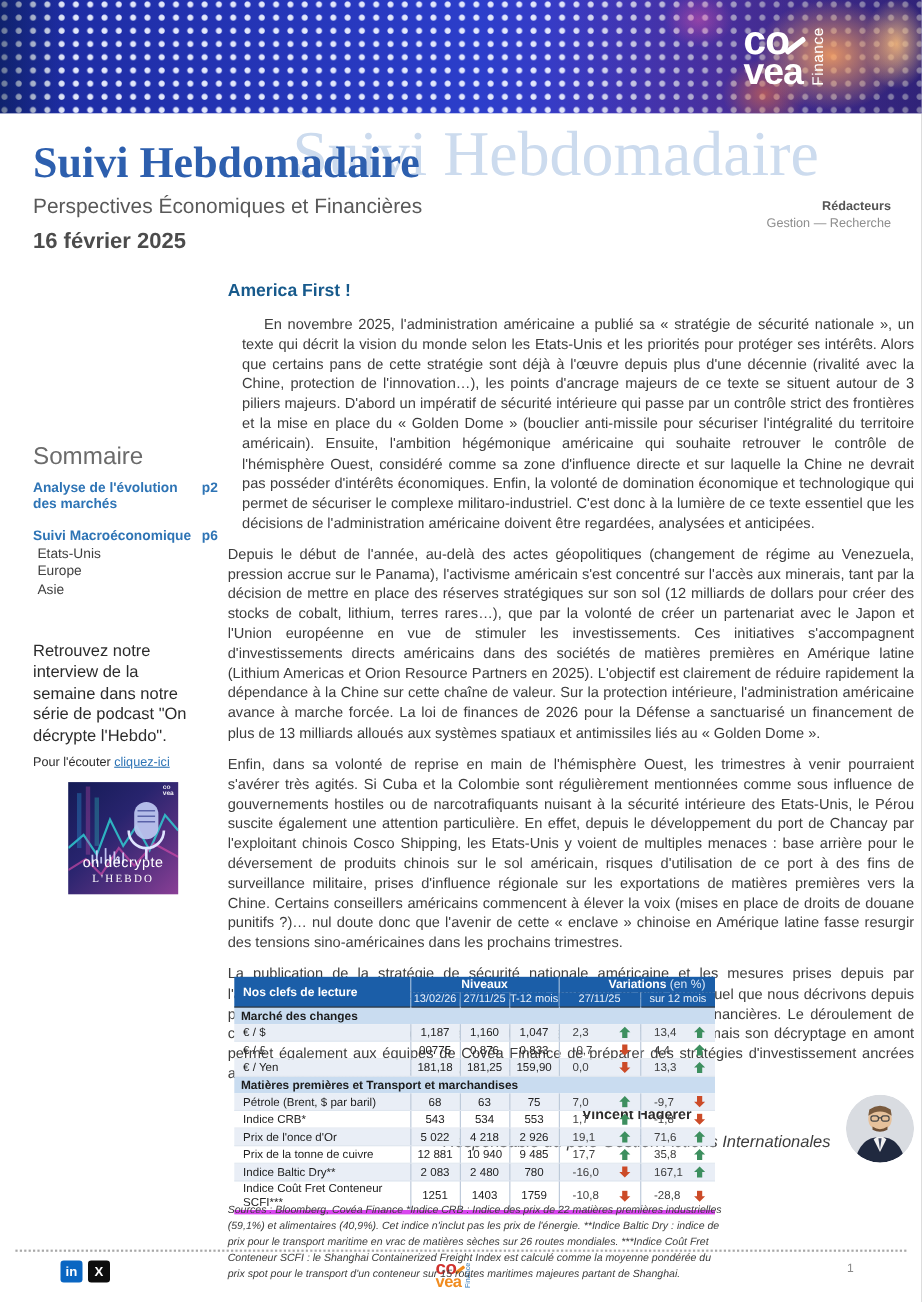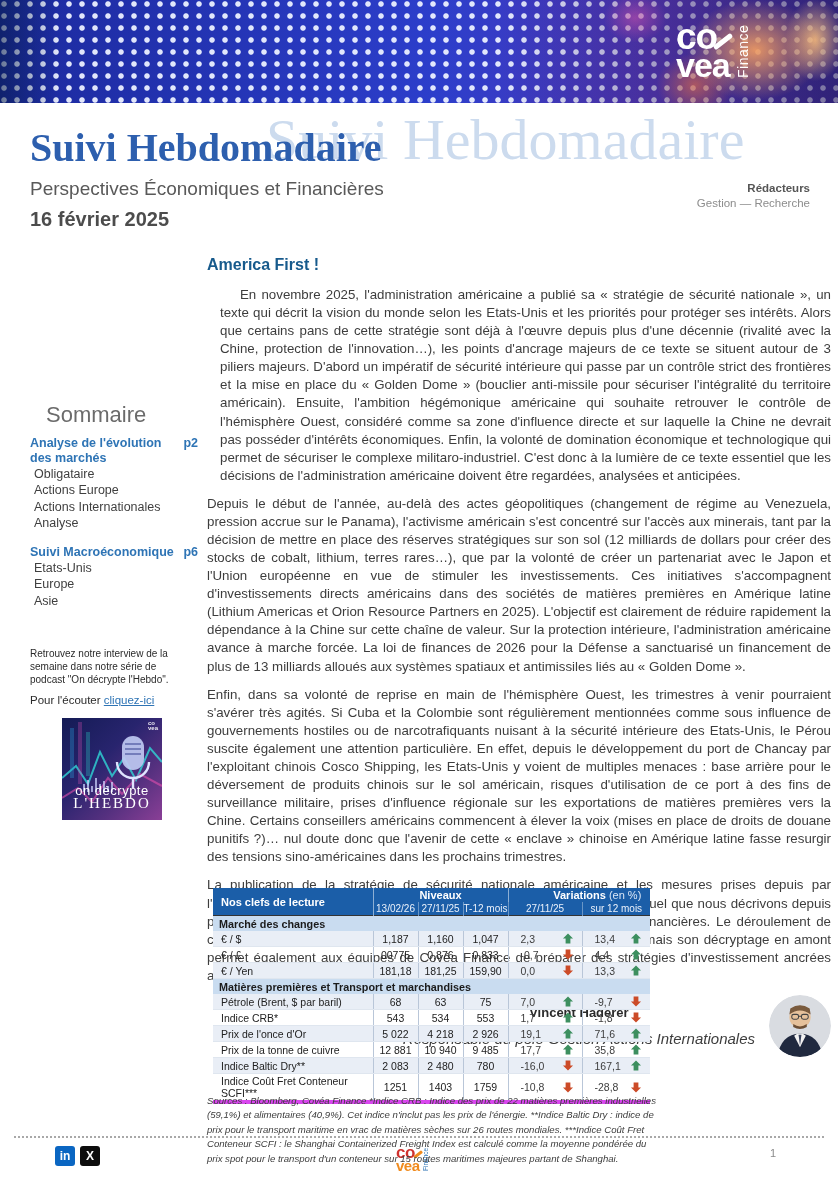--- a/index.html
+++ b/index.html
@@ -33,39 +33,39 @@
   .doc-title{position:absolute;left:30px;top:124px;font-family:"Liberation Serif",serif;
       font-weight:bold;font-size:40px;color:#2d5fae;z-index:1;}
   .doc-subtitle{position:absolute;left:30px;top:178px;font-size:19px;color:#595959;z-index:1;}
   .doc-date{position:absolute;left:30px;top:208px;font-size:20px;font-weight:bold;color:#4c4c4c;z-index:1;}
   .byline{position:absolute;right:28px;top:182px;text-align:right;z-index:1;}
   .byline .b1{font-size:11.5px;font-weight:bold;color:#555;}
   .byline .b2{font-size:11.5px;color:#8d8d8d;margin-top:3px;}
 
   
   .sidebar{position:absolute;left:30px;top:402px;width:168px;z-index:1;}
-  .som-title{font-size:22px;color:#6b6b6b;margin:0 0 8px 16px;font-weight:normal;}
+  .som-title{font-size:22px;color:#6b6b6b;margin:0 0 8px 0;font-weight:normal;}
   .som-sec{margin-bottom:14px;}
   .som-head{display:flex;align-items:flex-start;}
   .som-sec-title{flex:1;font-size:12.5px;font-weight:bold;color:#2e74b5;line-height:1.2;}
   .som-page{font-size:12.5px;font-weight:bold;color:#2e74b5;margin-left:6px;}
   .som-item{font-size:12.5px;color:#3f3f3f;padding-left:4px;line-height:1.3;}
   .podcast{margin-top:38px;}
-  .pod-text{font-size:10px;color:#2b2b2b;line-height:1.3;width:150px;}
+  .pod-text{font-size:15px;color:#2b2b2b;line-height:1.3;width:150px;}
   .pod-listen{font-size:11.5px;color:#2b2b2b;margin-top:8px;}
   .pod-link{color:#2e74b5;text-decoration:underline;cursor:pointer;}
   .pod-cover{position:relative;width:100px;height:102px;margin-top:12px;overflow:hidden;
       background:linear-gradient(135deg,#141b55 0%,#28246e 40%,#55307f 70%,#8a3f96 100%);margin-left:32px;}
   .pod-cover svg{position:absolute;left:0;top:0;}
   .pod-brand{position:absolute;right:4px;top:3px;color:#fff;font-size:6px;font-weight:bold;
       line-height:.9;text-align:left;opacity:.9;}
   .pod-l1{position:absolute;left:0;right:0;bottom:22px;text-align:center;color:#fff;
       font-size:13px;letter-spacing:.5px;}
   .pod-l2{position:absolute;left:0;right:0;bottom:8px;text-align:center;color:#fff;
-      font-family:"Liberation Serif",serif;font-size:15px;letter-spacing:2px;}
+      font-family:"Liberation Serif",serif;font-size:10px;letter-spacing:2px;}
 
   
   .article{position:absolute;left:207px;top:256px;width:624px;z-index:1;}
   .article h1{font-size:16px;color:#175a8c;margin:0 0 12px 0;}
   .article p{font-size:13.3px;line-height:1.36;text-align:justify;margin:0 0 10px 0;color:#3d3d3d;}
   .article p.indent{text-indent:20px;margin-left:13px;}
   .signature{display:flex;justify-content:flex-end;align-items:center;margin-top:6px;}
   .sig-text{text-align:center;margin-right:14px;}
   .sig-name{font-size:13px;font-weight:bold;color:#2b2b2b;}
   .sig-role{font-size:15px;font-style:italic;color:#3d3d3d;margin-top:10px;}
@@ -142,26 +142,20 @@
     <div class="b2">Gestion — Recherche</div>
   </div>
 
   <div class="sidebar">
     <h2 class="som-title">Sommaire</h2>
     <div>
         <div class="som-sec">
           <div class="som-head">
             <span class="som-sec-title">Analyse de l'évolution des marchés</span>
             <span class="som-page">p2</span>
-          </div>
-          <div class="som-items">
-            <div class="som-item">Obligataire</div>
-            <div class="som-item">Actions Europe</div>
-            <div class="som-item">Actions Internationales</div>
-            <div class="som-item">Analyse</div>
           </div>
         </div>
         <div class="som-sec">
           <div class="som-head">
             <span class="som-sec-title">Suivi Macroéconomique</span>
             <span class="som-page">p6</span>
           </div>
           <div class="som-items">
             <div class="som-item">Etats-Unis</div>
             <div class="som-item">Europe</div>

